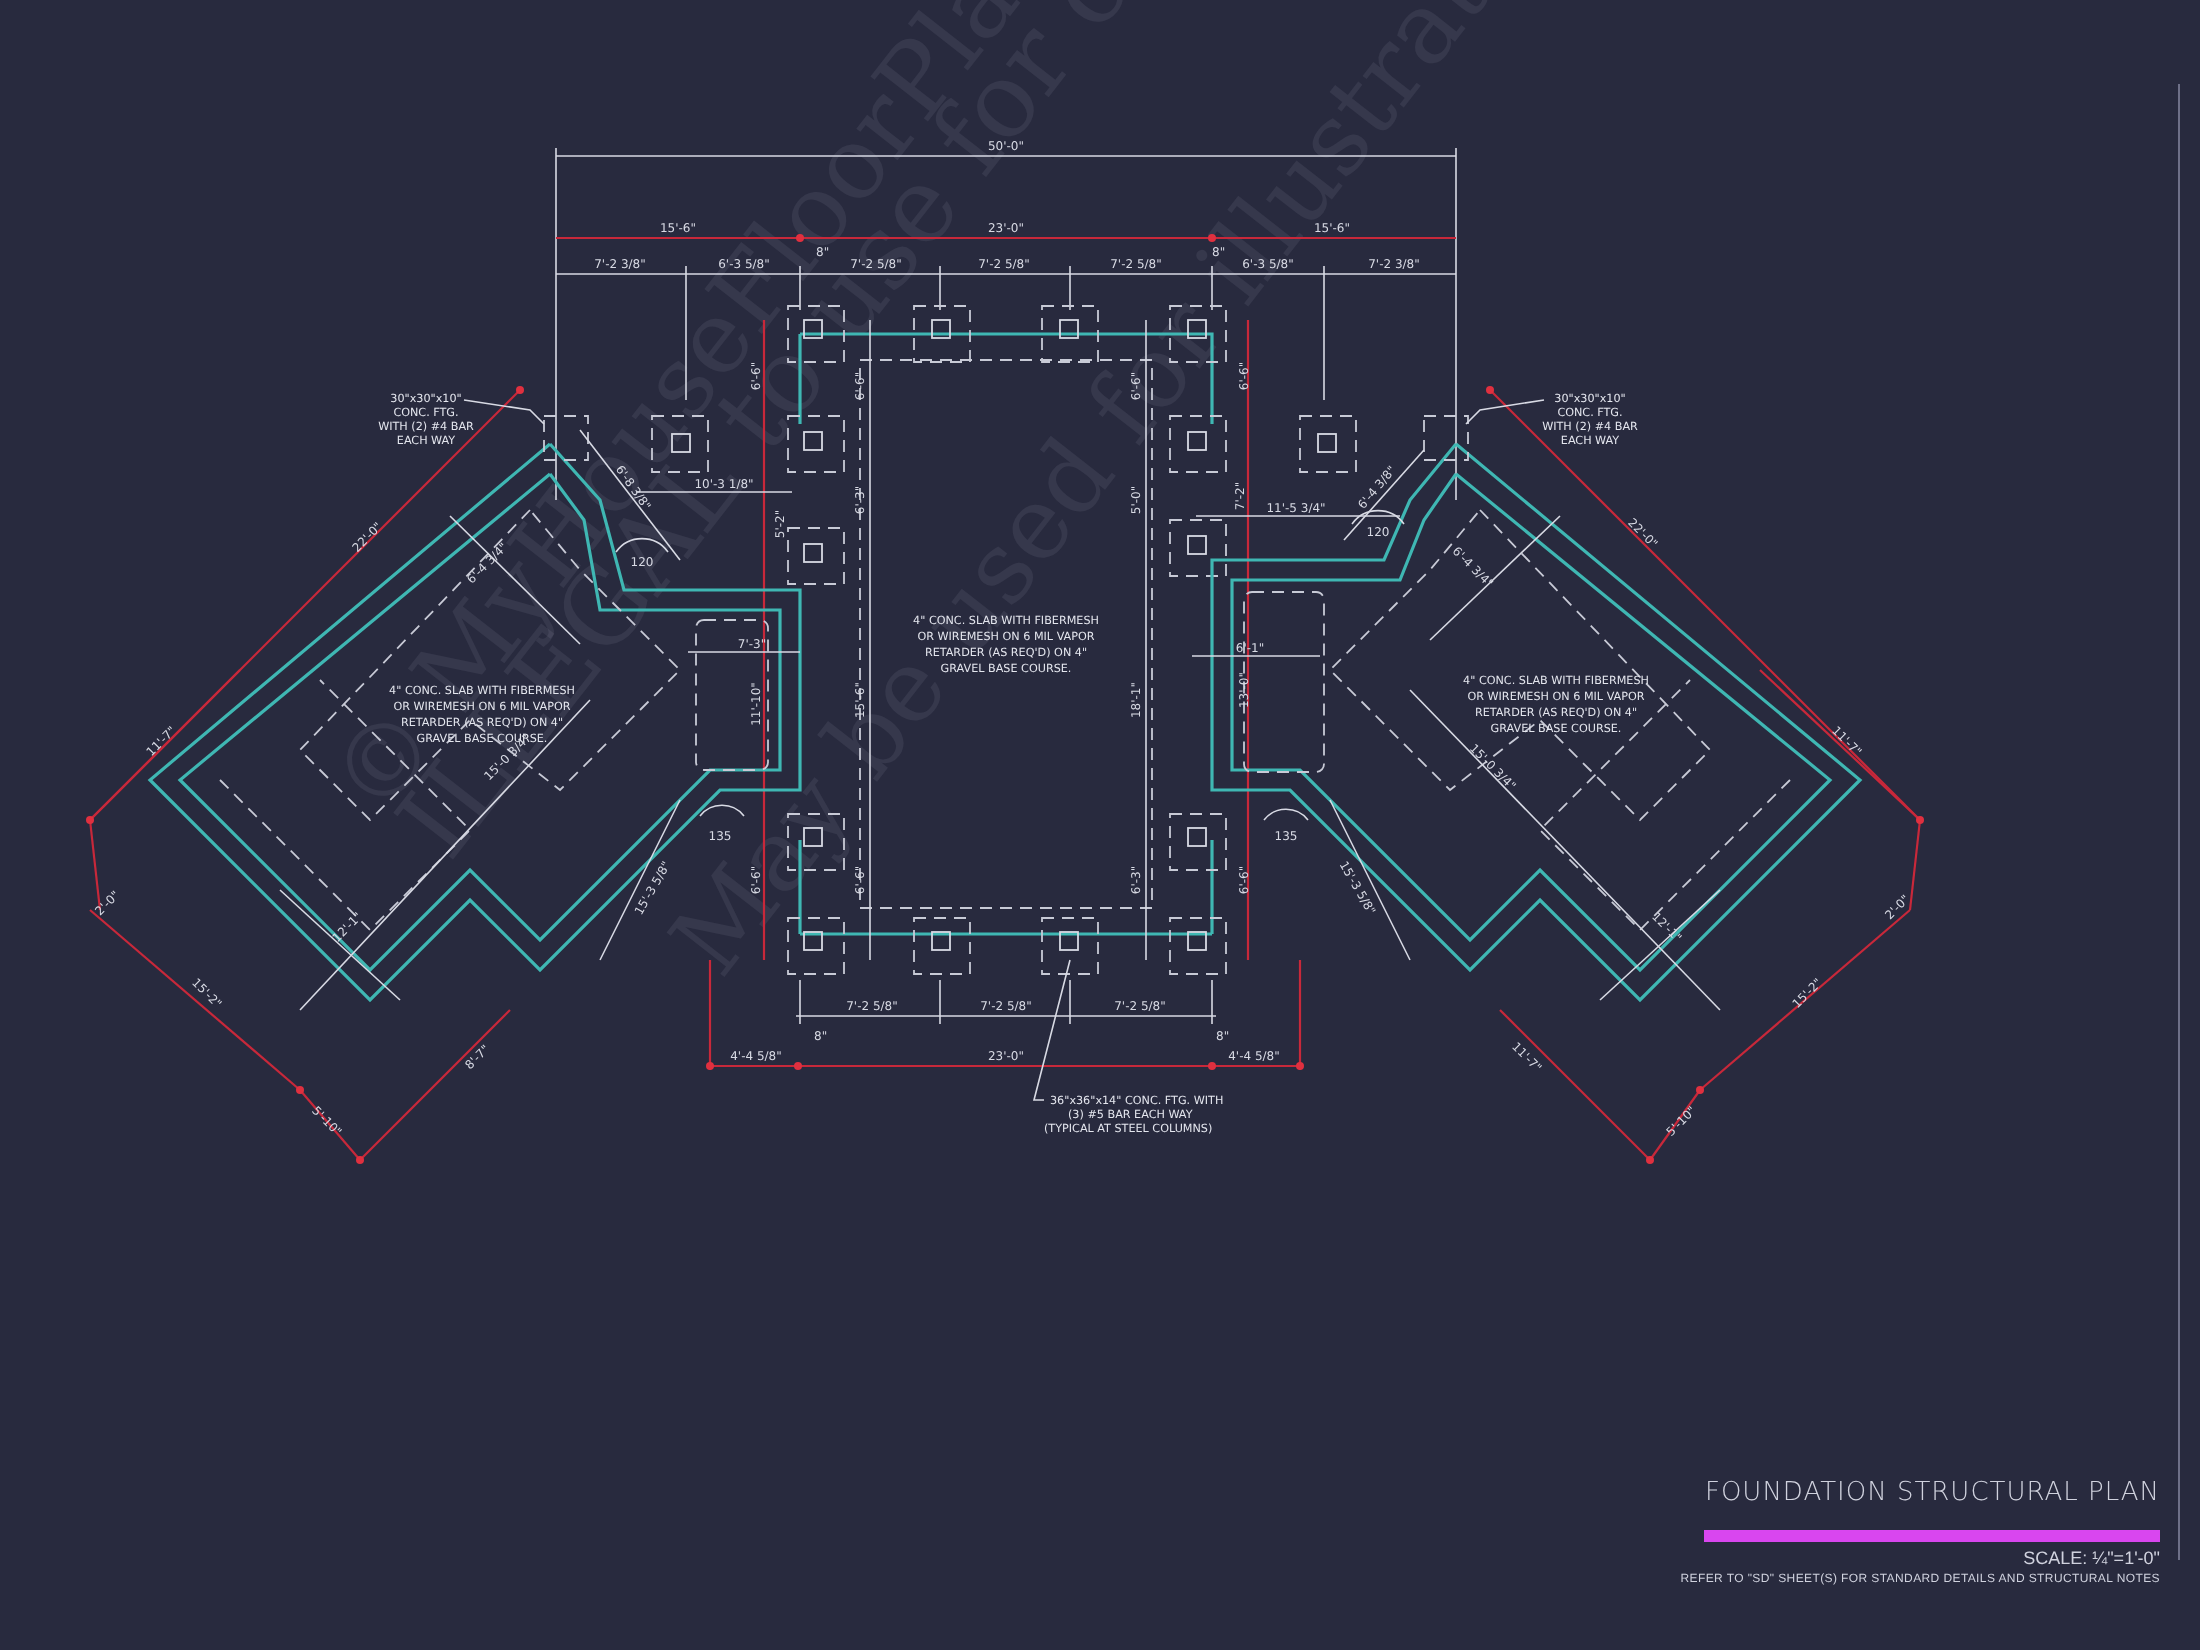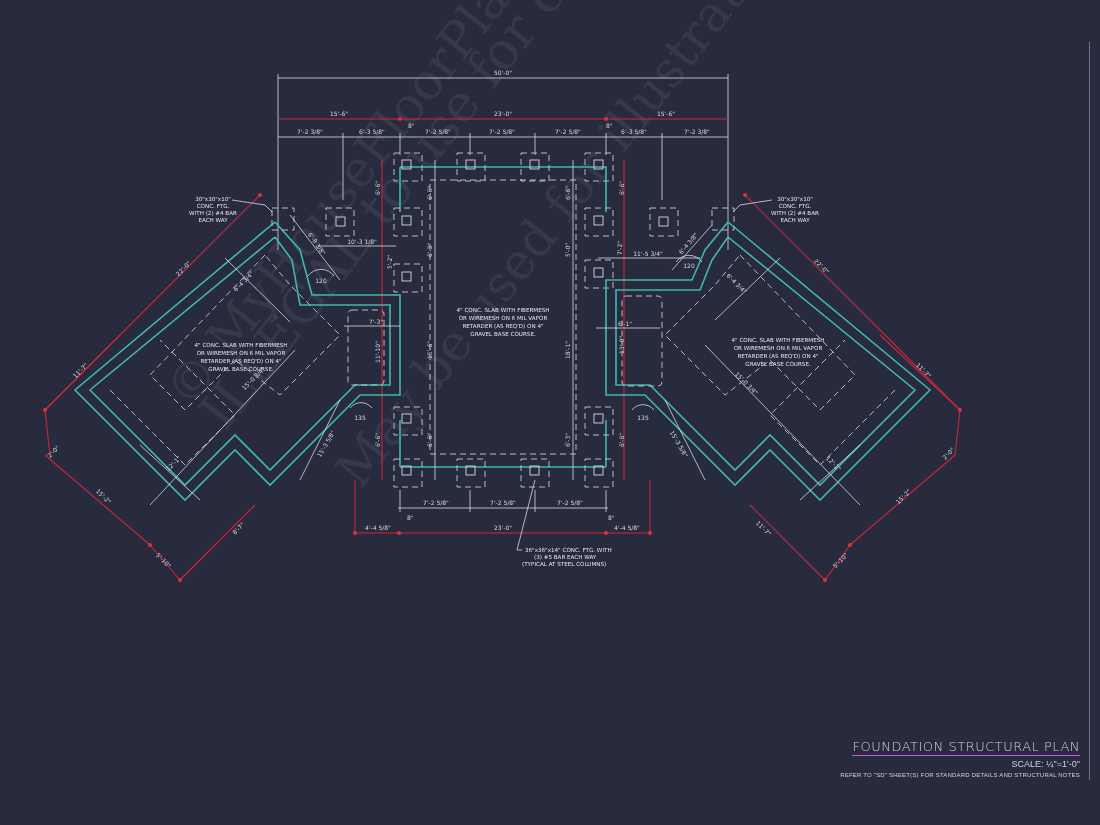--- a/index.html
+++ b/index.html
@@ -1,21 +1,21 @@
 <!DOCTYPE html>
 <html><head>
 <meta charset="utf-8">
 <style>
   html, body { margin:0; padding:0; }
   body { width:1100px; height:825px; background:#282a3e; overflow:hidden; position:relative;
          font-family:"Liberation Sans", sans-serif; }
   #sheet { position:absolute; left:0; top:0; width:1100px; height:825px; }
   .border-line { position:absolute; left:1089px; top:42px; width:1px; height:738px; background:#6e7088; }
   .title-block { position:absolute; right:20px; top:737px; text-align:right; color:#d0d2de; }
-  .title-main { font-size:13px; letter-spacing:0.5px; border-bottom:1px solid #d946ef; padding-bottom:1px; display:inline-block; font-family:"DejaVu Sans", sans-serif; font-weight:300; }
+  .title-main { font-size:13px; letter-spacing:0.5px; border-bottom:6px solid #d946ef; padding-bottom:11px; display:inline-block; font-family:"DejaVu Sans", sans-serif; font-weight:300; }
   .title-scale { font-size:9px; margin-top:3px; }
   .title-note { font-size:6px; margin-top:3px; letter-spacing:0.2px; }
   svg text { font-family:"DejaVu Sans", sans-serif; }
   .wm { position:absolute; color:rgba(200,200,220,0.09); font-family:"DejaVu Serif", serif; white-space:nowrap; transform-origin:left bottom; pointer-events:none; }
 </style>
 </head>
 <body>
 
 <div id="sheet">
 

